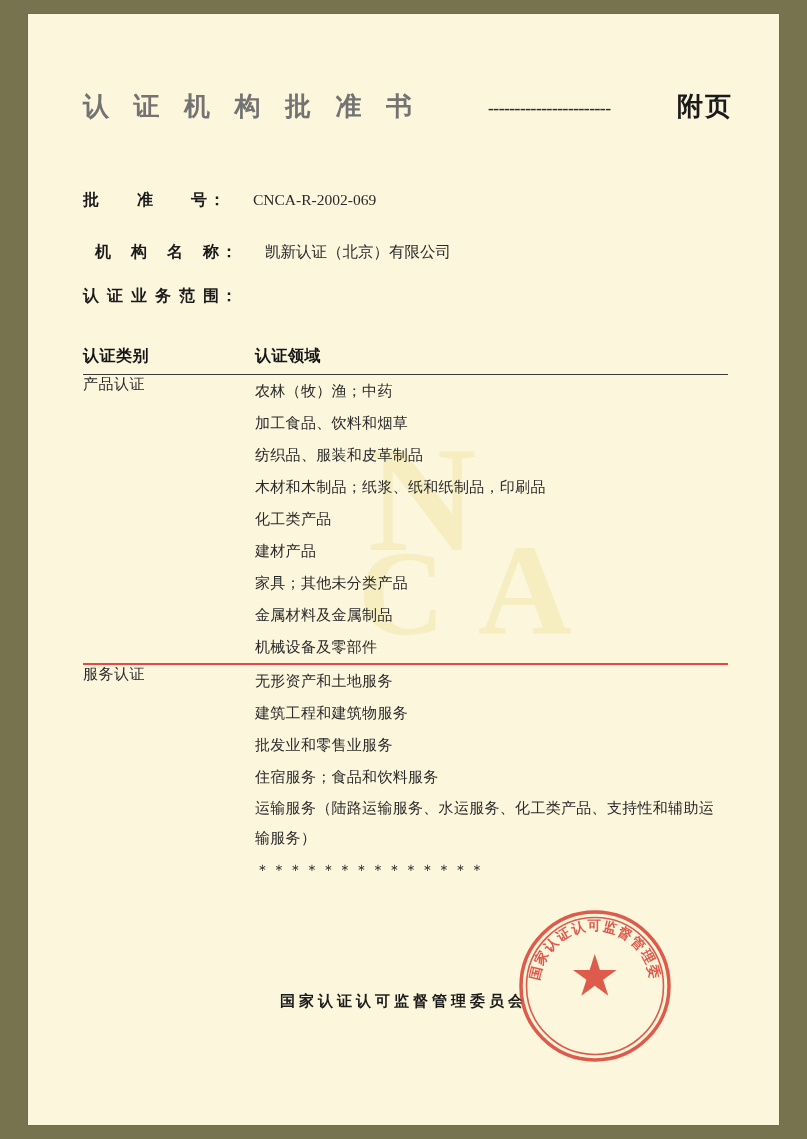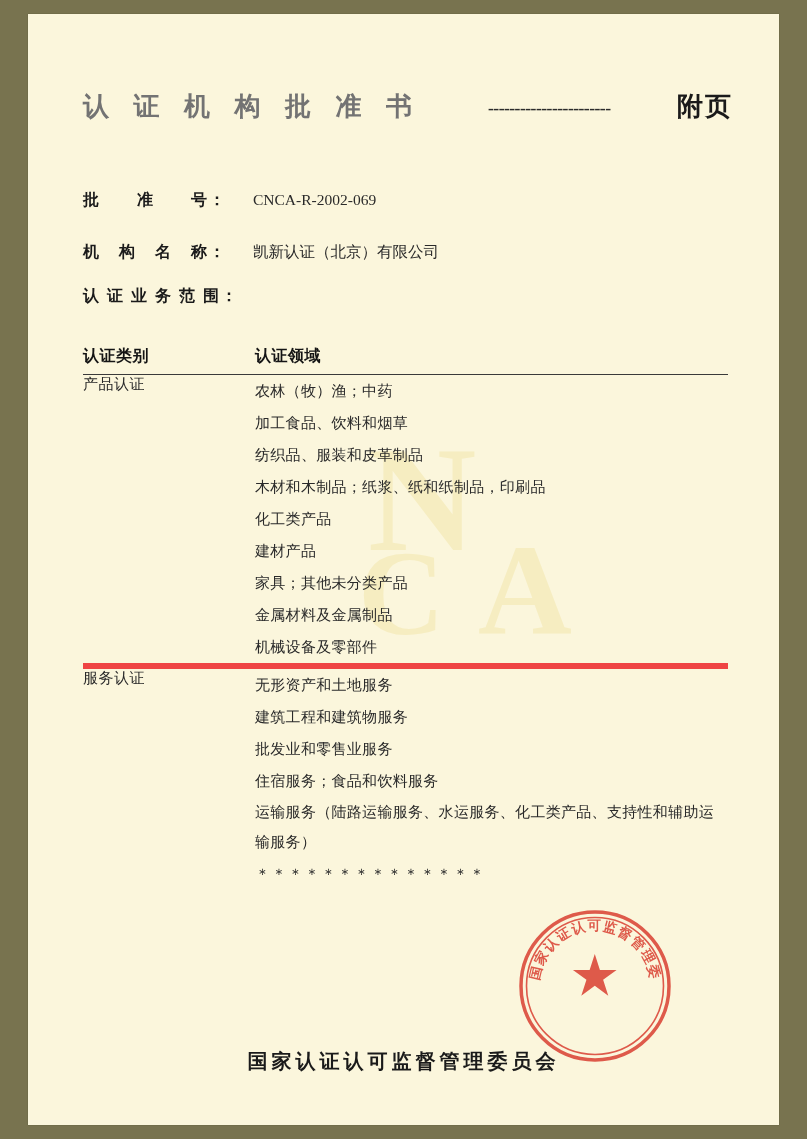--- a/index.html
+++ b/index.html
@@ -108,21 +108,21 @@
     white-space: nowrap;
   }
   .field-value {
     font-family: "Liberation Serif", serif;
     font-size: 15.5px;
     color: #2a2a2a;
     margin-left: 2px;
     white-space: nowrap;
   }
   .f1 { top: 176px; }
-  .f2 { top: 228px; }
+  .f2 { top: 228px; margin-left: 12px; }
   .f3 { top: 272px; }
 
   .lbl-w { display: inline-block; width: 168px; }
 
   table.scope {
     position: absolute;
     left: 55px;
     top: 328px;
     width: 645px;
     border-collapse: collapse;
@@ -147,43 +147,43 @@
   td.cat {
     padding-top: 14px;
     letter-spacing: 0.5px;
     white-space: nowrap;
     margin-left: 16px;
   }
   td.fields {
     padding-top: 14px;
   }
   .grp-sep td {
-    border-top: 6px solid #ef4444;
+    border-top: 2px solid #ef4444;
   }
   .field-line {
     line-height: 32px;
     letter-spacing: 0.3px;
   }
   .field-line.wrap {
     line-height: 30px;
   }
   .asterisks {
     line-height: 34px;
     letter-spacing: 1.5px;
     font-size: 15px;
   }
 
   .issuer {
     position: absolute;
     left: 0;
-    top: 1034px;
+    top: 978px;
     width: 751px;
     text-align: center;
     font-family: "Liberation Serif", serif;
-    font-size: 20px;
+    font-size: 15px;
     font-weight: bold;
     letter-spacing: 4px;
     color: #1a1a1a;
     z-index: 3;
   }
 
   .seal {
     position: absolute;
     left: 488px;
     top: 893px;

